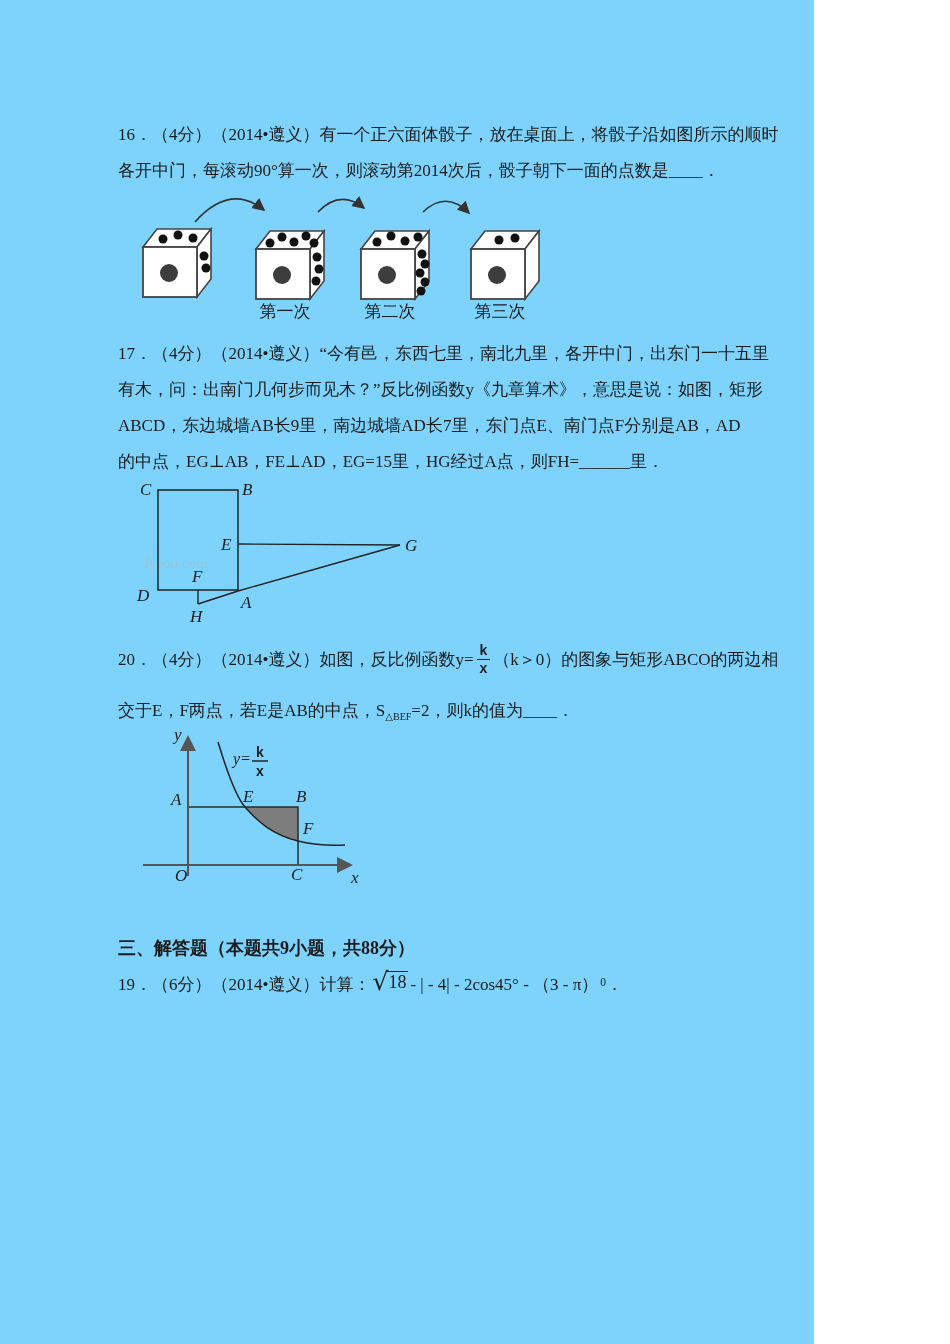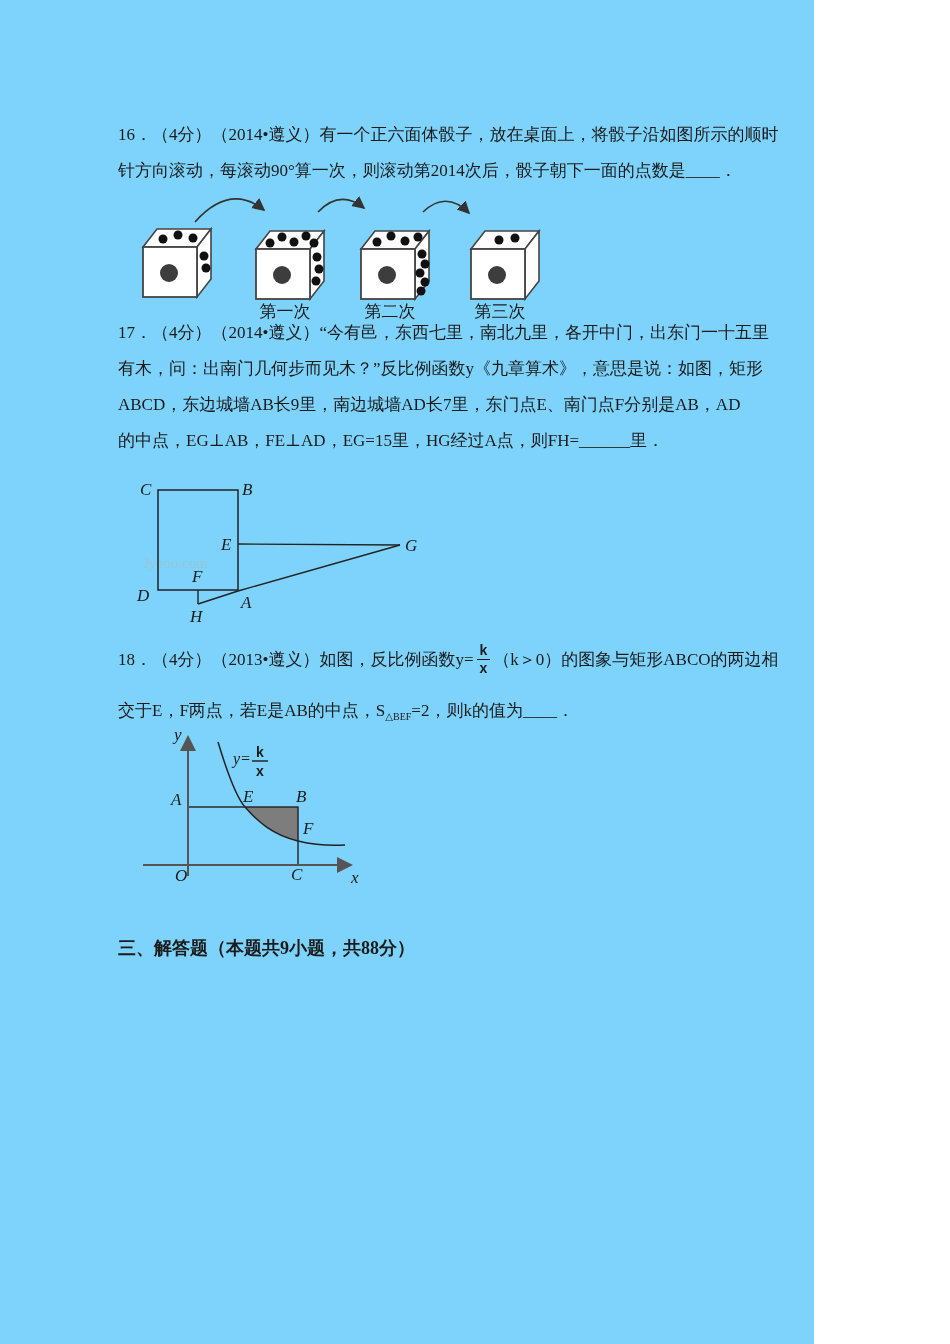--- a/index.html
+++ b/index.html
@@ -34,21 +34,21 @@
   .watermark{font-size:15px;fill:rgba(185,180,162,0.45);font-style:normal;}
   .curve-frac{font-family:"Liberation Sans","DejaVu Sans",sans-serif;font-weight:bold;font-size:14px;fill:#1b1b1b;}
 </style>
 </head>
 <body>
 
 <div class="page">
 
   <div class="q-block" style="top:117px;">
     <div class="tline">16．（4分）（2014•遵义）有一个正六面体骰子，放在桌面上，将骰子沿如图所示的顺时</div>
-    <div class="tline">针方向滚动，每滚动90°算一次，则滚动第2014次后，骰子朝下一面的点数是____．</div>
+    <div class="tline">各开中门，每滚动90°算一次，则滚动第2014次后，骰子朝下一面的点数是____．</div>
   </div>
 
   <svg style="left:128px;top:183px;" width="440" height="140" viewBox="0 0 440 140">
     <defs>
       <marker id="ah" markerWidth="9" markerHeight="9" refX="7" refY="4" orient="auto">
         <path d="M0,0 L8,4 L0,8 Z" fill="#333"></path>
       </marker>
     </defs>
 
     <g transform="translate(15,46)">
@@ -105,21 +105,21 @@
 
     <path d="M67,39 Q102,0 136,27" fill="none" stroke="#333" stroke-width="1.6" marker-end="url(#ah)"></path>
     <path d="M190,29 Q212,6 236,25" fill="none" stroke="#333" stroke-width="1.6" marker-end="url(#ah)"></path>
     <path d="M295,29 Q318,7 341,30" fill="none" stroke="#333" stroke-width="1.6" marker-end="url(#ah)"></path>
 
     <text x="157" y="134" text-anchor="middle" class="dice-label">第一次</text>
     <text x="262" y="134" text-anchor="middle" class="dice-label">第二次</text>
     <text x="372" y="134" text-anchor="middle" class="dice-label">第三次</text>
   </svg>
 
-  <div class="q-block" style="top:315px;">
+  <div class="q-block" style="top:336px;">
     <div class="tline">17．（4分）（2014•遵义）“今有邑，东西七里，南北九里，各开中门，出东门一十五里</div>
     <div class="tline">有木，问：出南门几何步而见木？”反比例函数y《九章算术》，意思是说：如图，矩形</div>
     <div class="tline">ABCD，东边城墙AB长9里，南边城墙AD长7里，东门点E、南门点F分别是AB，AD</div>
     <div class="tline">的中点，EG⊥AB，FE⊥AD，EG=15里，HG经过A点，则FH=______里．</div>
   </div>
 
   <svg style="left:118px;top:468px;" width="345" height="165" viewBox="0 0 345 165">
     <text x="25" y="100" class="watermark">Jyeoo.com</text>
     <rect x="40" y="22" width="80" height="100" fill="none" stroke="#222" stroke-width="1.5"></rect>
     <line x1="120" y1="76" x2="282" y2="77" stroke="#222" stroke-width="1.4"></line>
@@ -129,21 +129,21 @@
     <text x="124" y="27" class="fig-letter">B</text>
     <text x="103" y="82" class="fig-letter">E</text>
     <text x="287" y="83" class="fig-letter">G</text>
     <text x="74" y="114" class="fig-letter">F</text>
     <text x="19" y="133" class="fig-letter">D</text>
     <text x="123" y="140" class="fig-letter">A</text>
     <text x="72" y="154" class="fig-letter">H</text>
   </svg>
 
   <div class="q-block flexline" style="top:638px;height:42px;">
-    <span>18．（4分）（2013•遵义）如图，反比例函数y=</span>
+    <span>20．（4分）（2014•遵义）如图，反比例函数y=</span>
     <span class="frac">
       <span class="num">k</span>
       <span class="den">x</span>
     </span>
     <span>（k＞0）的图象与矩形ABCO的两边相</span>
   </div>
   <div class="q-block" style="top:693px;text-align:right;">
     <div class="tline">
       <span>交于E，F两点，若E是AB的中点，S</span><sub class="tri">△BEF</sub><span>=2，则k的值为____．</span>
     </div>
@@ -177,14 +177,24 @@
     <text x="42" y="161" class="fig-letter">O</text>
     <text x="38" y="85" class="fig-letter">A</text>
     <text x="110" y="82" class="fig-letter">E</text>
     <text x="163" y="82" class="fig-letter">B</text>
     <text x="170" y="114" class="fig-letter">F</text>
     <text x="158" y="160" class="fig-letter">C</text>
   </svg>
 
   <div class="q-block section-title" style="top:936px;">三、解答题（本题共9小题，共88分）</div>
 
+  <div class="q-block baseline-line" style="top:971px;">
+    <span>19．（6分）（2014•遵义）计算：</span>
+    <span class="sqrt">
+      <span class="sign">√</span>
+      <span class="radicand">18</span>
+    </span>
+    <span> - | - 4| - 2cos45° - （3 - π）</span>
+    <sup class="zero">0</sup>
+    <span>．</span>
+  </div>
 
 </div>
 
 </body></html>

